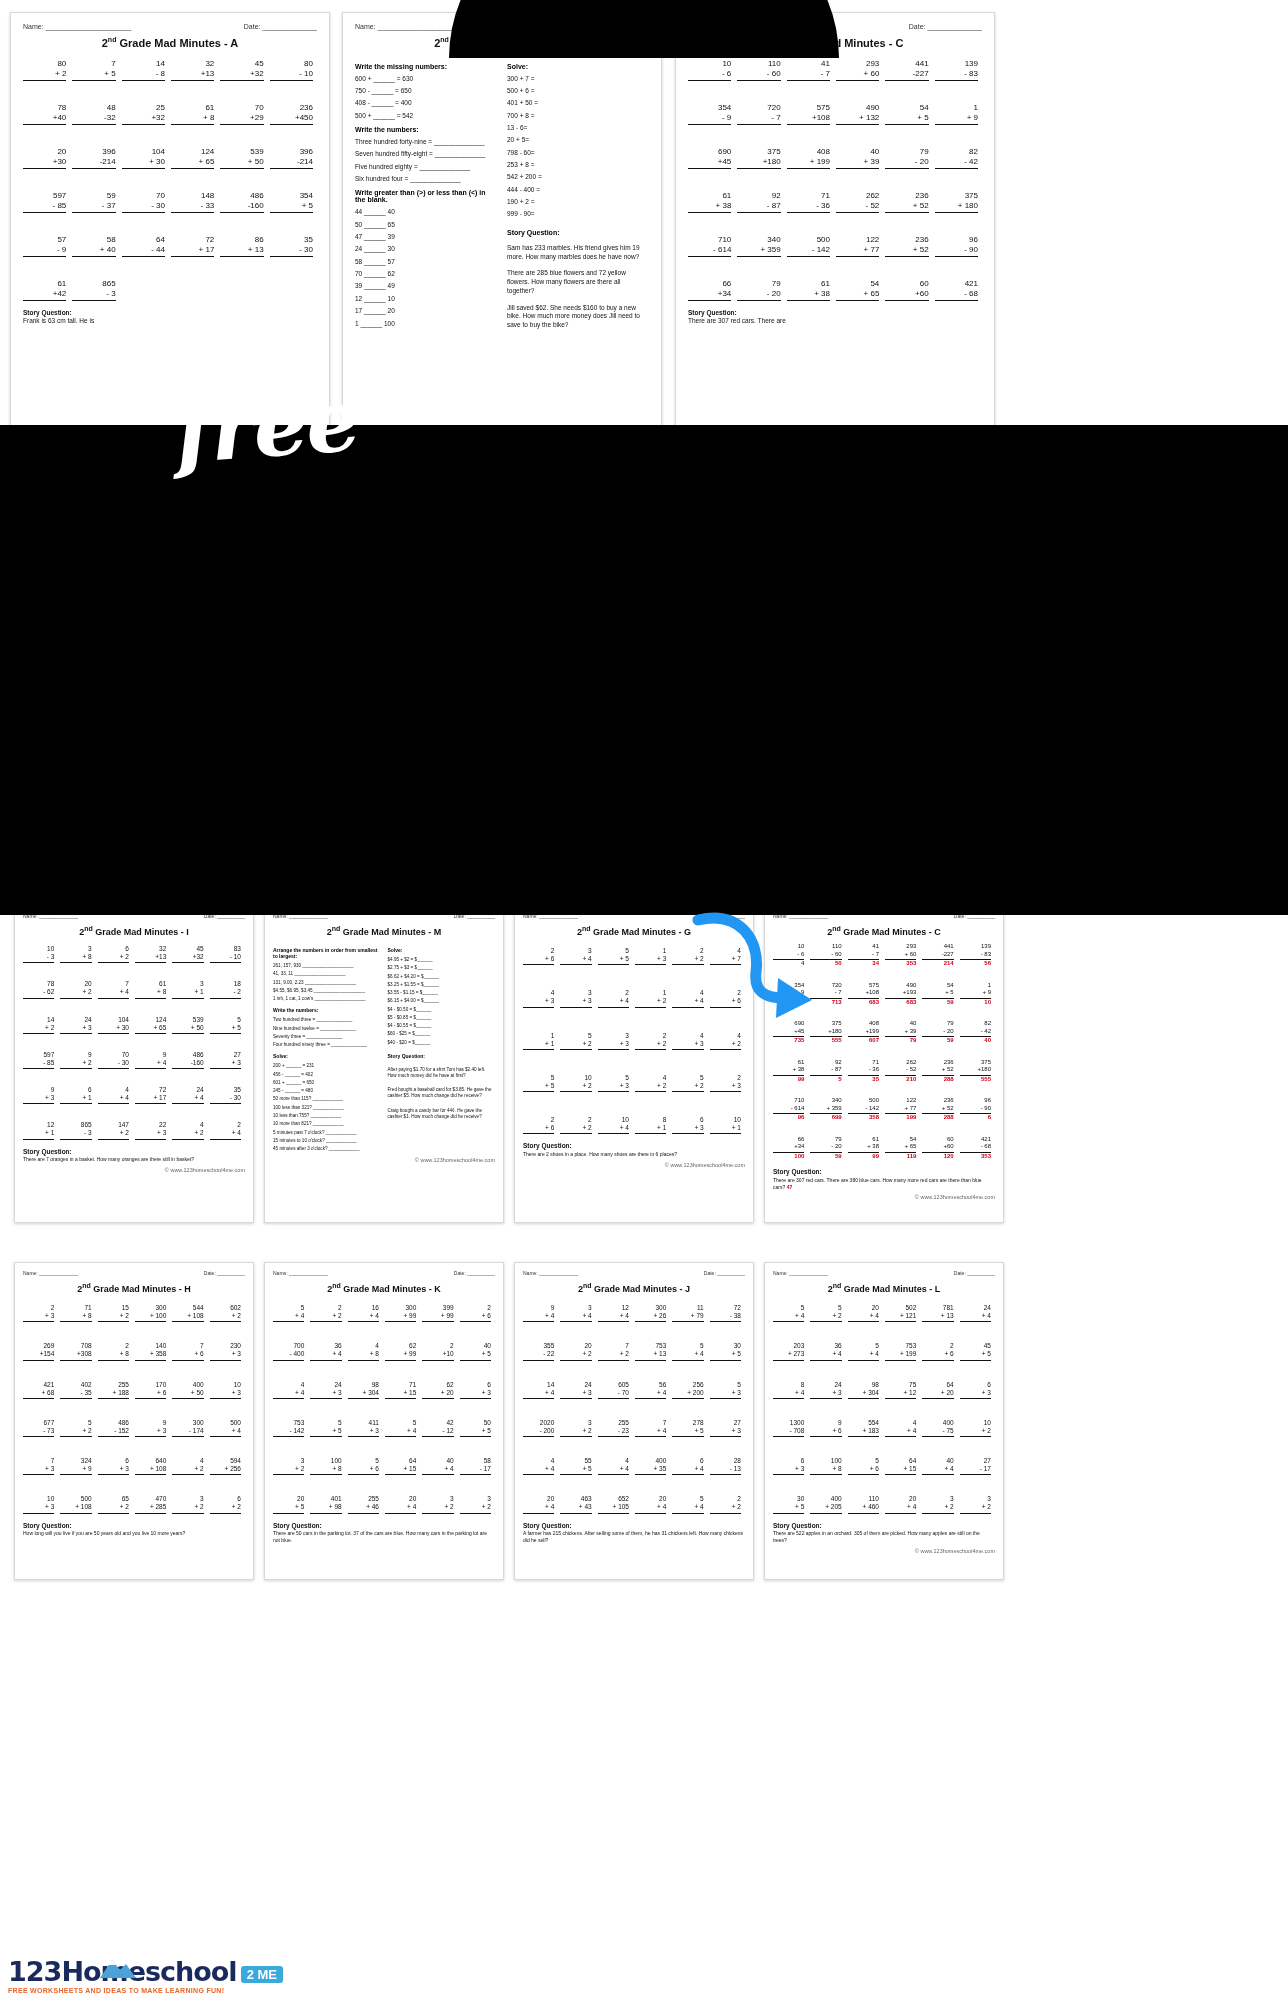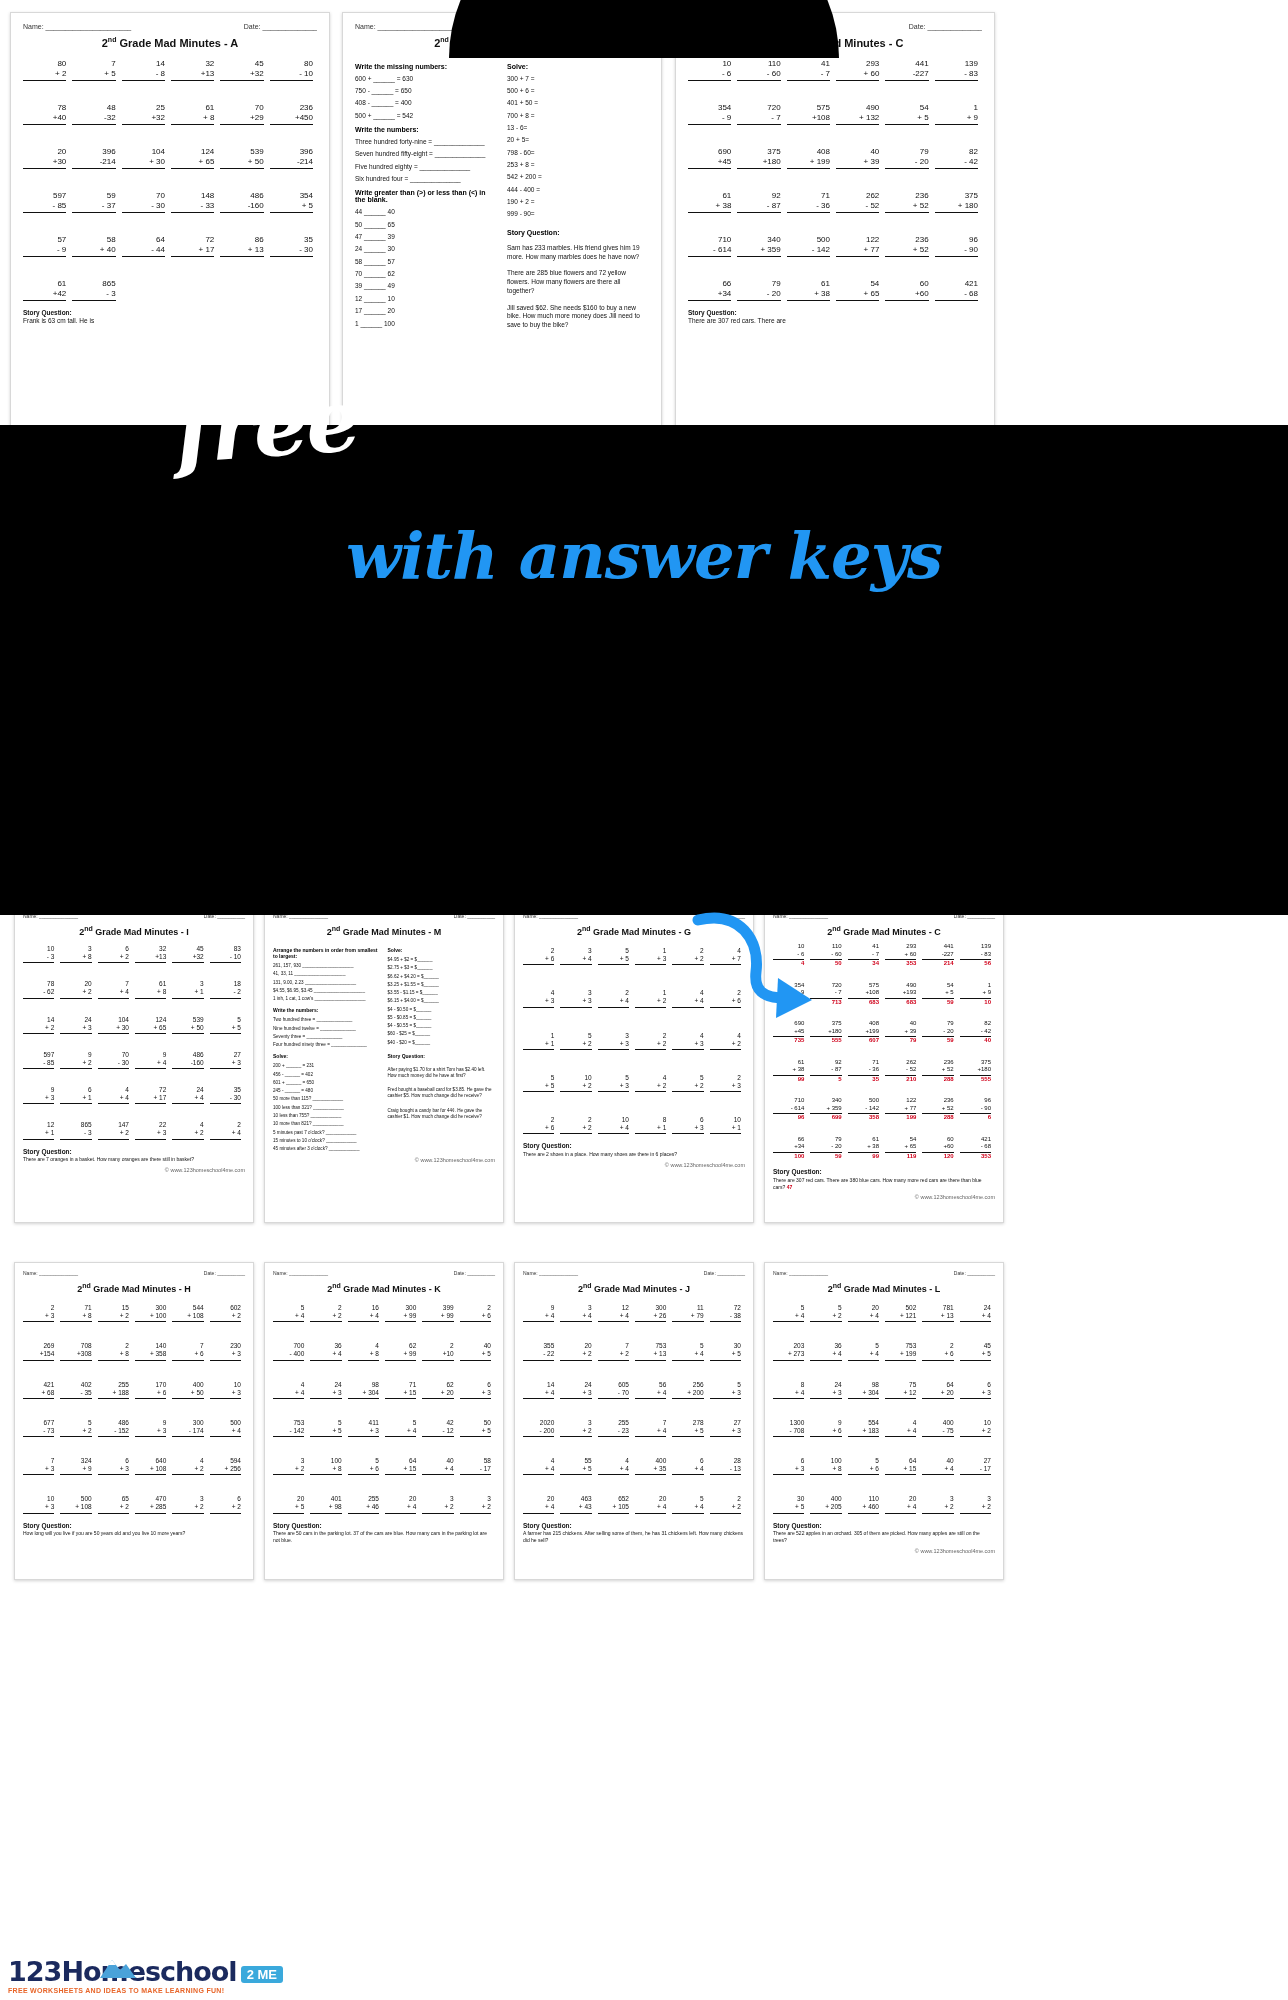--- a/index.html
+++ b/index.html
@@ -514,21 +514,20 @@
     </div>
   </div>
 </div>
 
 <div class="banner-top-bump"></div>
 <div class="banner" style="top:425px; height:490px;"></div>
 
 <div class="free-word" style="left:175px; top:375px;">free</div>
 
 <div style="position:absolute; left:0; top:505px; width:1288px; z-index:22;">
-  <div class="title-script" style="margin-top:16px;">with answer keys</div>
 </div>
 
 <div class="sheet" style="left:14px; top:905px; width:240px; height:318px;">
   <div class="sheet-inner" style="padding:7px 8px;">
     <div class="nameline" style="font-size:5px;">
       <span>Name: ______________</span>
       <span>Date: __________</span>
     </div>
     <div class="wtitle" style="font-size:9px; margin-bottom:8px;">2<sup>nd</sup> Grade Mad Minutes - I</div>
     <div class="probgrid" style="grid-template-columns:repeat(6,1fr); gap:17px 2px;">

